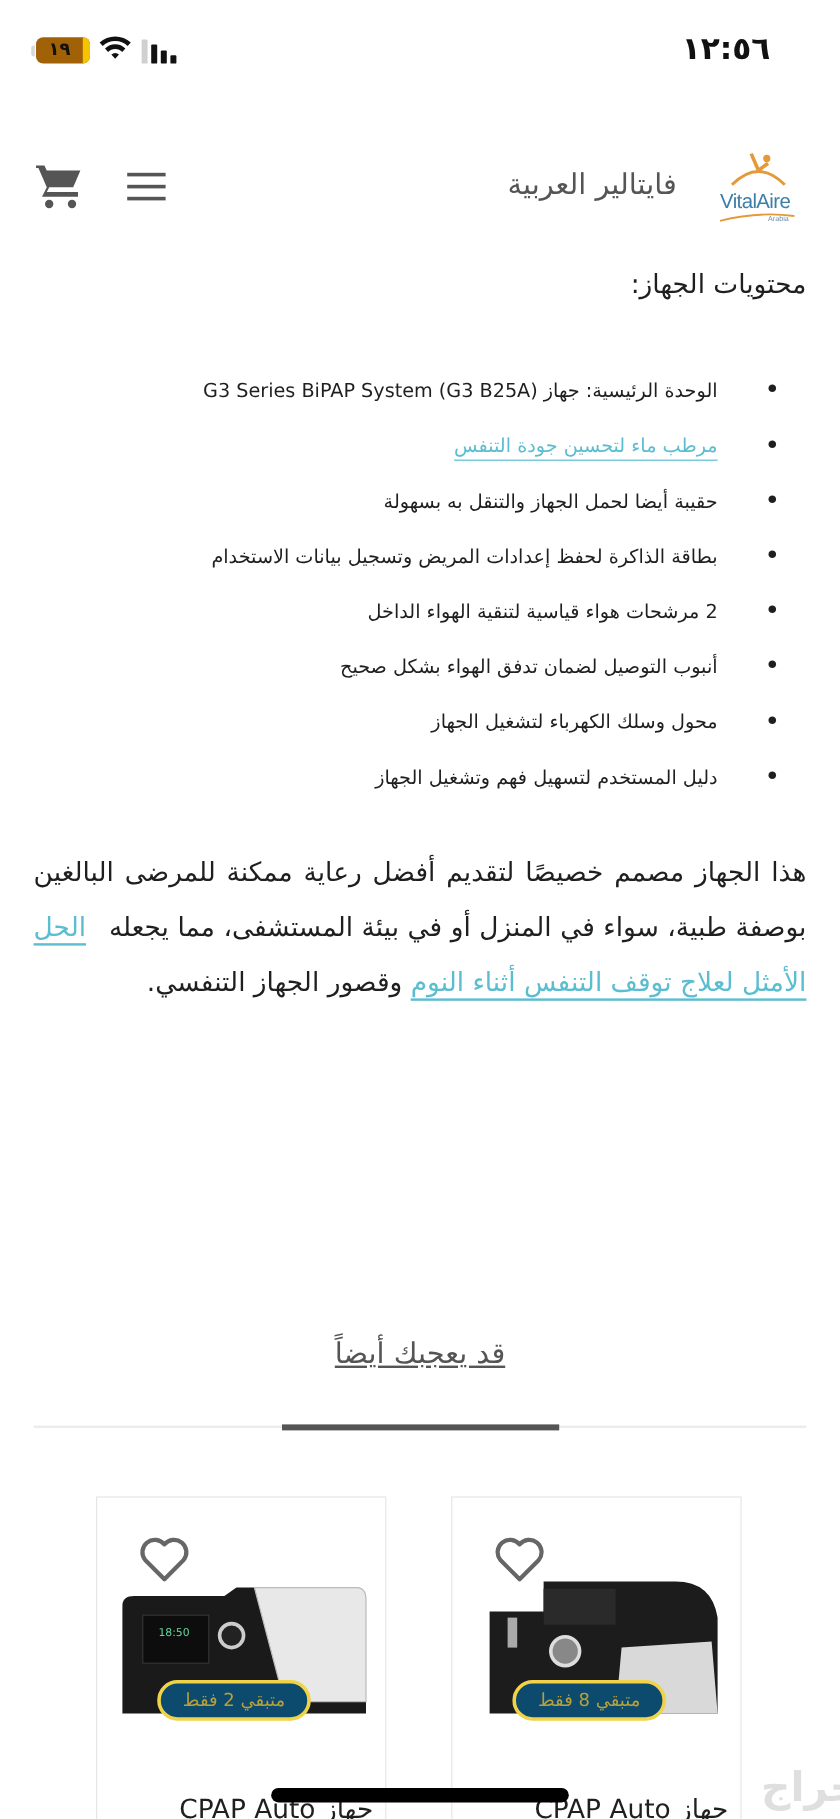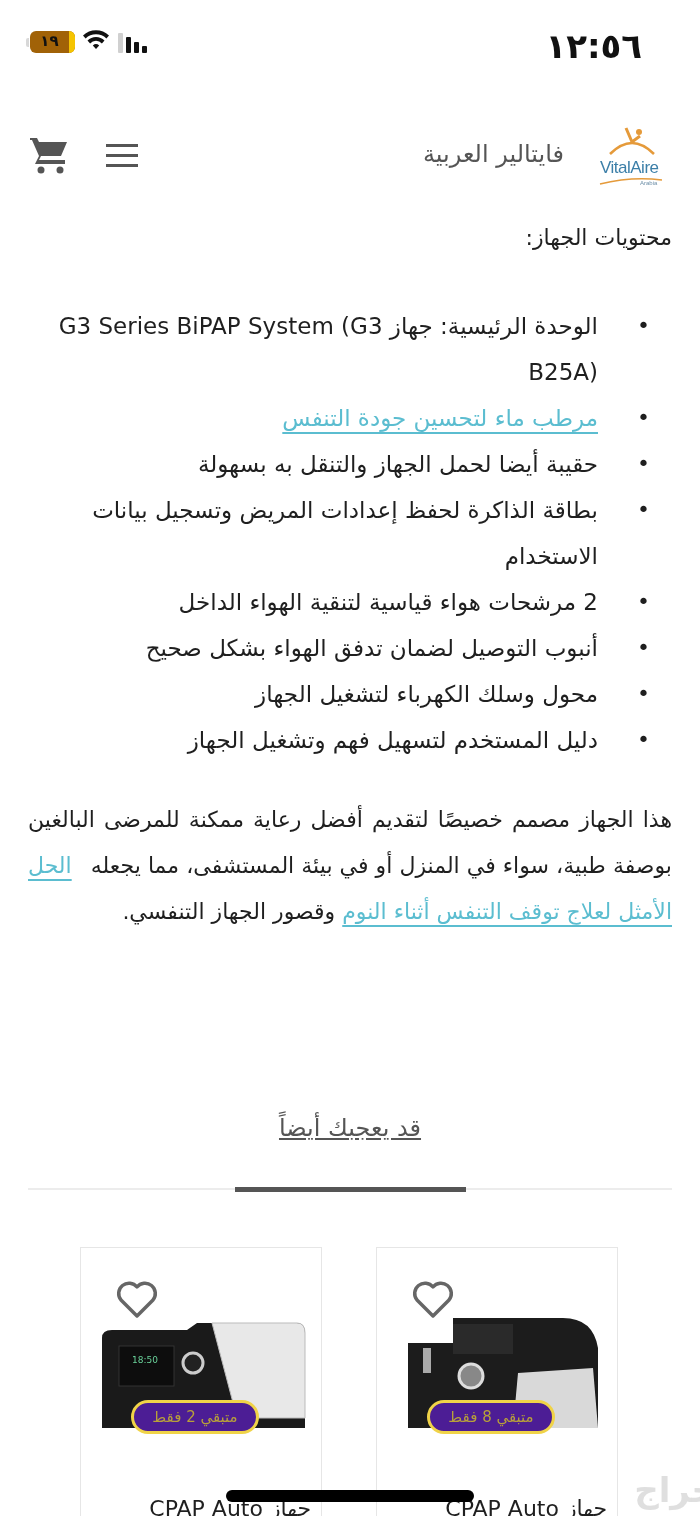--- a/index.html
+++ b/index.html
@@ -1,21 +1,21 @@
 <!DOCTYPE html>
 <html><head>
 <meta charset="utf-8">
 <style>
   * { box-sizing: border-box; margin: 0; padding: 0; }
   html, body { width: 700px; height: 1516px; overflow: hidden; background: #ffffff; }
   body { font-family: "DejaVu Sans", sans-serif; color: #1f1f1f; position: relative; }
 
   
   .status-bar { position: absolute; top: 0; left: 0; width: 700px; height: 86px; }
-  .status-time { position: absolute; right: 58px; top: 26px; font-size: 34px; font-weight: 600; color: #111; letter-spacing: 1px; text-align: center; }
+  .status-time { position: absolute; right: 58px; top: 26px; font-size: 26px; font-weight: 600; color: #111; letter-spacing: 1px; text-align: center; }
   .battery { position: absolute; left: 30px; top: 31px; width: 45px; height: 22px; background: #a16207; border-radius: 6px; overflow: hidden; }
   .battery .fill-tip { position: absolute; right: 0; top: 0; width: 6px; height: 22px; background: #f5c400; }
   .battery .level { position: absolute; left: 0; width: 39px; top: 1px; text-align: center; font-size: 15px; font-weight: 700; color: #111; }
   .battery-nub { position: absolute; left: 26px; top: 38px; width: 3px; height: 9px; background: #d8d8d8; border-radius: 2px 0 0 2px; }
   .wifi { position: absolute; left: 82px; top: 29px; width: 28px; height: 24px; }
   .signal { position: absolute; left: 118px; top: 33px; width: 32px; height: 20px; }
   .signal span { position: absolute; bottom: 0; width: 5px; background: #111; border-radius: 1px; }
 
   
   .header { position: absolute; top: 118px; left: 0; width: 700px; height: 80px; }
@@ -24,37 +24,37 @@
   .logo-sub { position: absolute; left: 44px; top: 56px; font-size: 6px; color: #6d8fa8; font-family: "Liberation Sans", sans-serif; }
   .brand-name { position: absolute; right: 136px; top: 22px; font-size: 24px; color: #555; direction: rtl; }
   .menu-icon { position: absolute; left: 106px; top: 26px; width: 32px; height: 24px; cursor: pointer; }
   .menu-icon span { position: absolute; left: 0; width: 32px; height: 3px; background: #555; }
   .cart-icon { position: absolute; left: 28px; top: 16px; width: 42px; height: 42px; cursor: pointer; }
 
   
   .content { position: absolute; top: 215px; left: 28px; width: 644px; direction: rtl; text-align: right; }
   .section-title { font-size: 22px; line-height: 46px; color: #1f1f1f; }
   .contents-list { list-style: none; margin-top: 42px; padding-right: 74px; }
-  .contents-list li { position: relative; font-size: 23px; line-height: 46px; color: #1f1f1f; }
+  .contents-list li { position: relative; font-size: 16px; line-height: 46px; color: #1f1f1f; }
   .contents-list li::before { content: "•"; position: absolute; right: -52px; top: 0; font-size: 22px; color: #1f1f1f; }
   .link { color: #5bbdd0; text-decoration: underline; text-underline-offset: 6px; cursor: pointer; }
   .paragraph { margin-top: 34px; font-size: 22px; line-height: 46px; color: #1f1f1f; text-align: justify; text-align-last: right; }
   .paragraph span { unicode-bidi: embed; margin-left: 12px; }
 
   
   .related-title { position: absolute; top: 1114px; left: 0; width: 700px; text-align: center; font-size: 24px; color: #555; direction: rtl; text-decoration: underline; }
   .tabs-line { position: absolute; top: 1188px; left: 28px; width: 644px; height: 2px; background: #ececec; }
   .tabs-active { position: absolute; top: 1187px; left: 235px; width: 231px; height: 5px; background: #555; }
 
   .card { position: absolute; top: 1247px; width: 242px; height: 290px; border: 1px solid #e6e6e6; background: #fff; }
   .card-left { left: 80px; }
   .card-right { left: 376px; }
   .heart { position: absolute; left: 34px; top: 30px; width: 44px; height: 42px; cursor: pointer; }
   .product-img { position: absolute; left: 16px; top: 60px; width: 210px; height: 130px; }
-  .badge { position: absolute; left: 50px; top: 152px; width: 128px; height: 34px; border: 3px solid #f0d348; border-radius: 17px; background: #4c1d95; color: #b8a03a; font-size: 15px; text-align: center; line-height: 28px; direction: rtl; }
+  .badge { position: absolute; left: 50px; top: 152px; width: 128px; height: 34px; border: 3px solid #f0d348; border-radius: 17px; background: #0c4a6e; color: #b8a03a; font-size: 15px; text-align: center; line-height: 28px; direction: rtl; }
   .card-title { position: absolute; top: 248px; right: 10px; width: 222px; text-align: right; font-size: 22px; color: #1f1f1f; direction: rtl; white-space: nowrap; overflow: hidden; }
 
   .home-indicator { position: absolute; top: 1490px; left: 226px; width: 248px; height: 12px; background: #000; border-radius: 6px; }
   .watermark { position: absolute; top: 1470px; left: 516px; width: 200px; height: 40px; color: rgba(220,220,220,0.9); font-size: 34px; font-weight: 700; direction: rtl; }
 </style>
 </head>
 <body>
 
 <div class="status-bar">
   <div class="battery-nub"></div>

